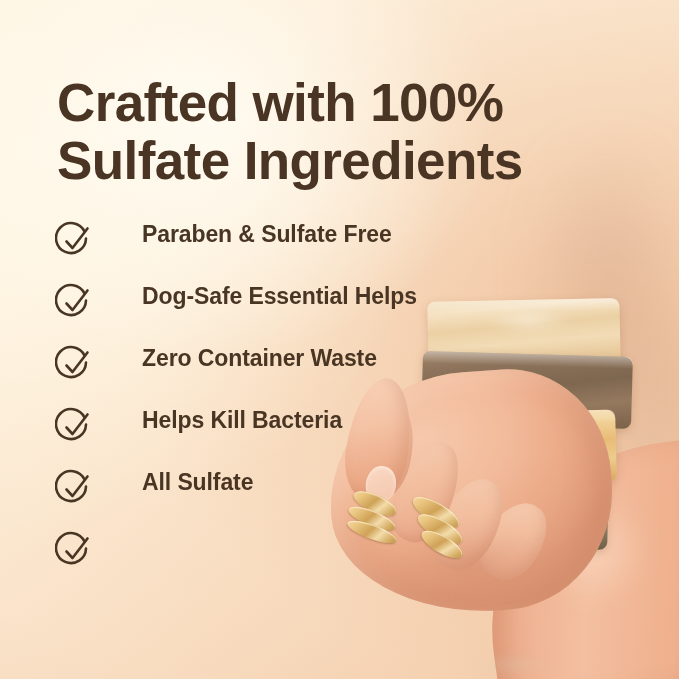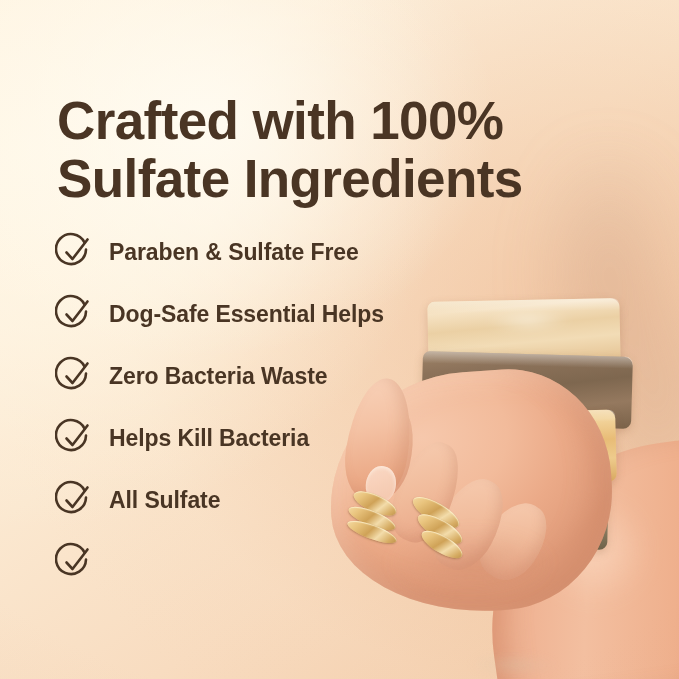--- a/index.html
+++ b/index.html
@@ -229,41 +229,41 @@
   .swirl.d { left:40px; top:180px;width:110px; height:26px; background:radial-gradient(closest-side, rgba(214,200,174,.6), rgba(214,200,174,0) 78%); }
   .soap-edge {
     position:absolute; left:0; right:0; top:0; height:12px;
     background:linear-gradient(180deg, rgba(255,255,255,.40), rgba(255,255,255,0));
     border-radius:7px 7px 0 0;
   }
 
   
   .headline {
     position:absolute;
-    left:57px; top:92px;
+    left:57px; top:74px;
     width:500px;
     color:#4A3524;
     font-family:"Liberation Sans", sans-serif;
     font-weight:bold;
     font-size:53px;
     line-height:58px;
     letter-spacing:-0.6px;
   }
   .headline .hl-line { display:block; white-space:nowrap; }
 
   .feature-list {
     position:absolute;
     left:55px; top:221px;
     width:420px;
     list-style:none;
   }
   .feature-item {
     display:flex;
-    align-items:center;
     height:62px;
+    gap:33px;
   }
   .check-icon {
     flex:0 0 auto;
     width:40px; height:40px;
     margin-right:14px;
     display:block;
   }
   .feature-label {
     color:#493524;
     font-family:"Liberation Sans", sans-serif;
@@ -349,21 +349,21 @@
         <path d="M11.5 20.5 L17.5 27 L32.5 7.5" fill="none" stroke="#493524" stroke-width="2.6" stroke-linecap="round" stroke-linejoin="round"></path>
       </svg>
       <span class="feature-label">Dog-Safe Essential Helps</span>
     </li>
 
     <li class="feature-item">
       <svg class="check-icon" viewBox="0 0 40 40">
         <path d="M29.5 10.5 A15 15 0 1 0 31 17.5" fill="none" stroke="#493524" stroke-width="2.6" stroke-linecap="round"></path>
         <path d="M11.5 20.5 L17.5 27 L32.5 7.5" fill="none" stroke="#493524" stroke-width="2.6" stroke-linecap="round" stroke-linejoin="round"></path>
       </svg>
-      <span class="feature-label">Zero Bacteria Waste</span>
+      <span class="feature-label">Zero Container Waste</span>
     </li>
 
     <li class="feature-item">
       <svg class="check-icon" viewBox="0 0 40 40">
         <path d="M29.5 10.5 A15 15 0 1 0 31 17.5" fill="none" stroke="#493524" stroke-width="2.6" stroke-linecap="round"></path>
         <path d="M11.5 20.5 L17.5 27 L32.5 7.5" fill="none" stroke="#493524" stroke-width="2.6" stroke-linecap="round" stroke-linejoin="round"></path>
       </svg>
       <span class="feature-label">Helps Kill Bacteria</span>
     </li>
 

